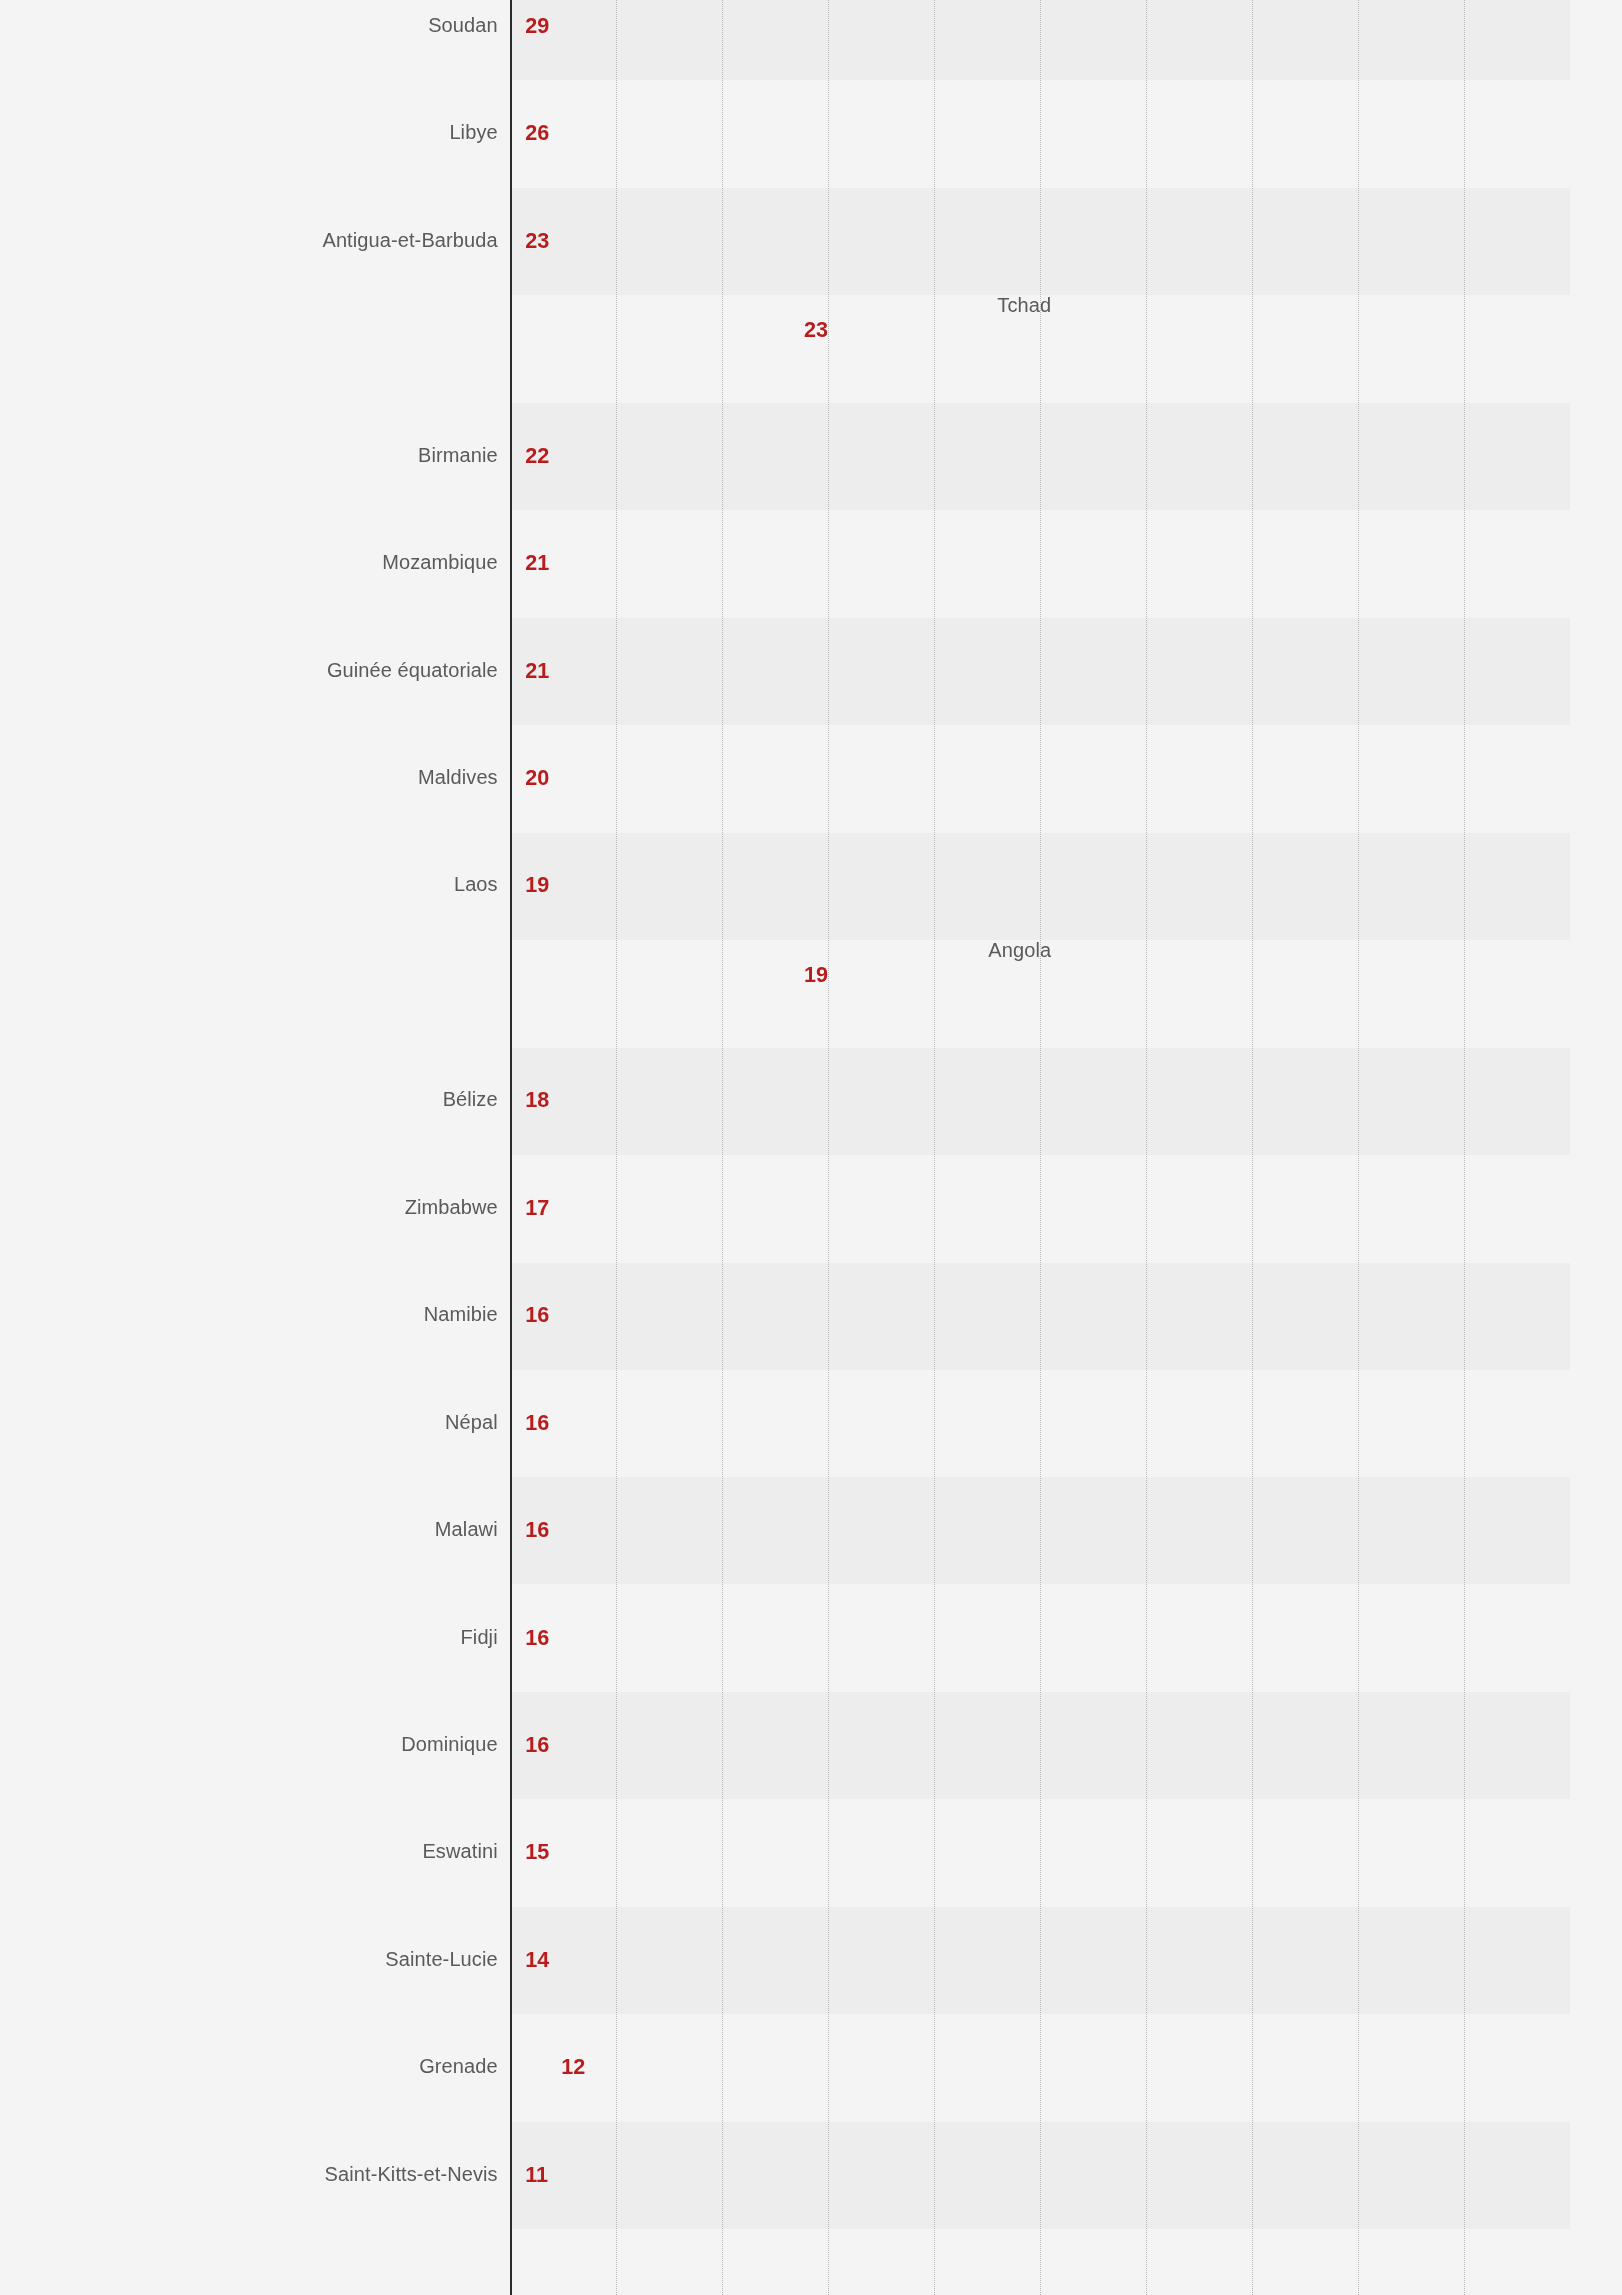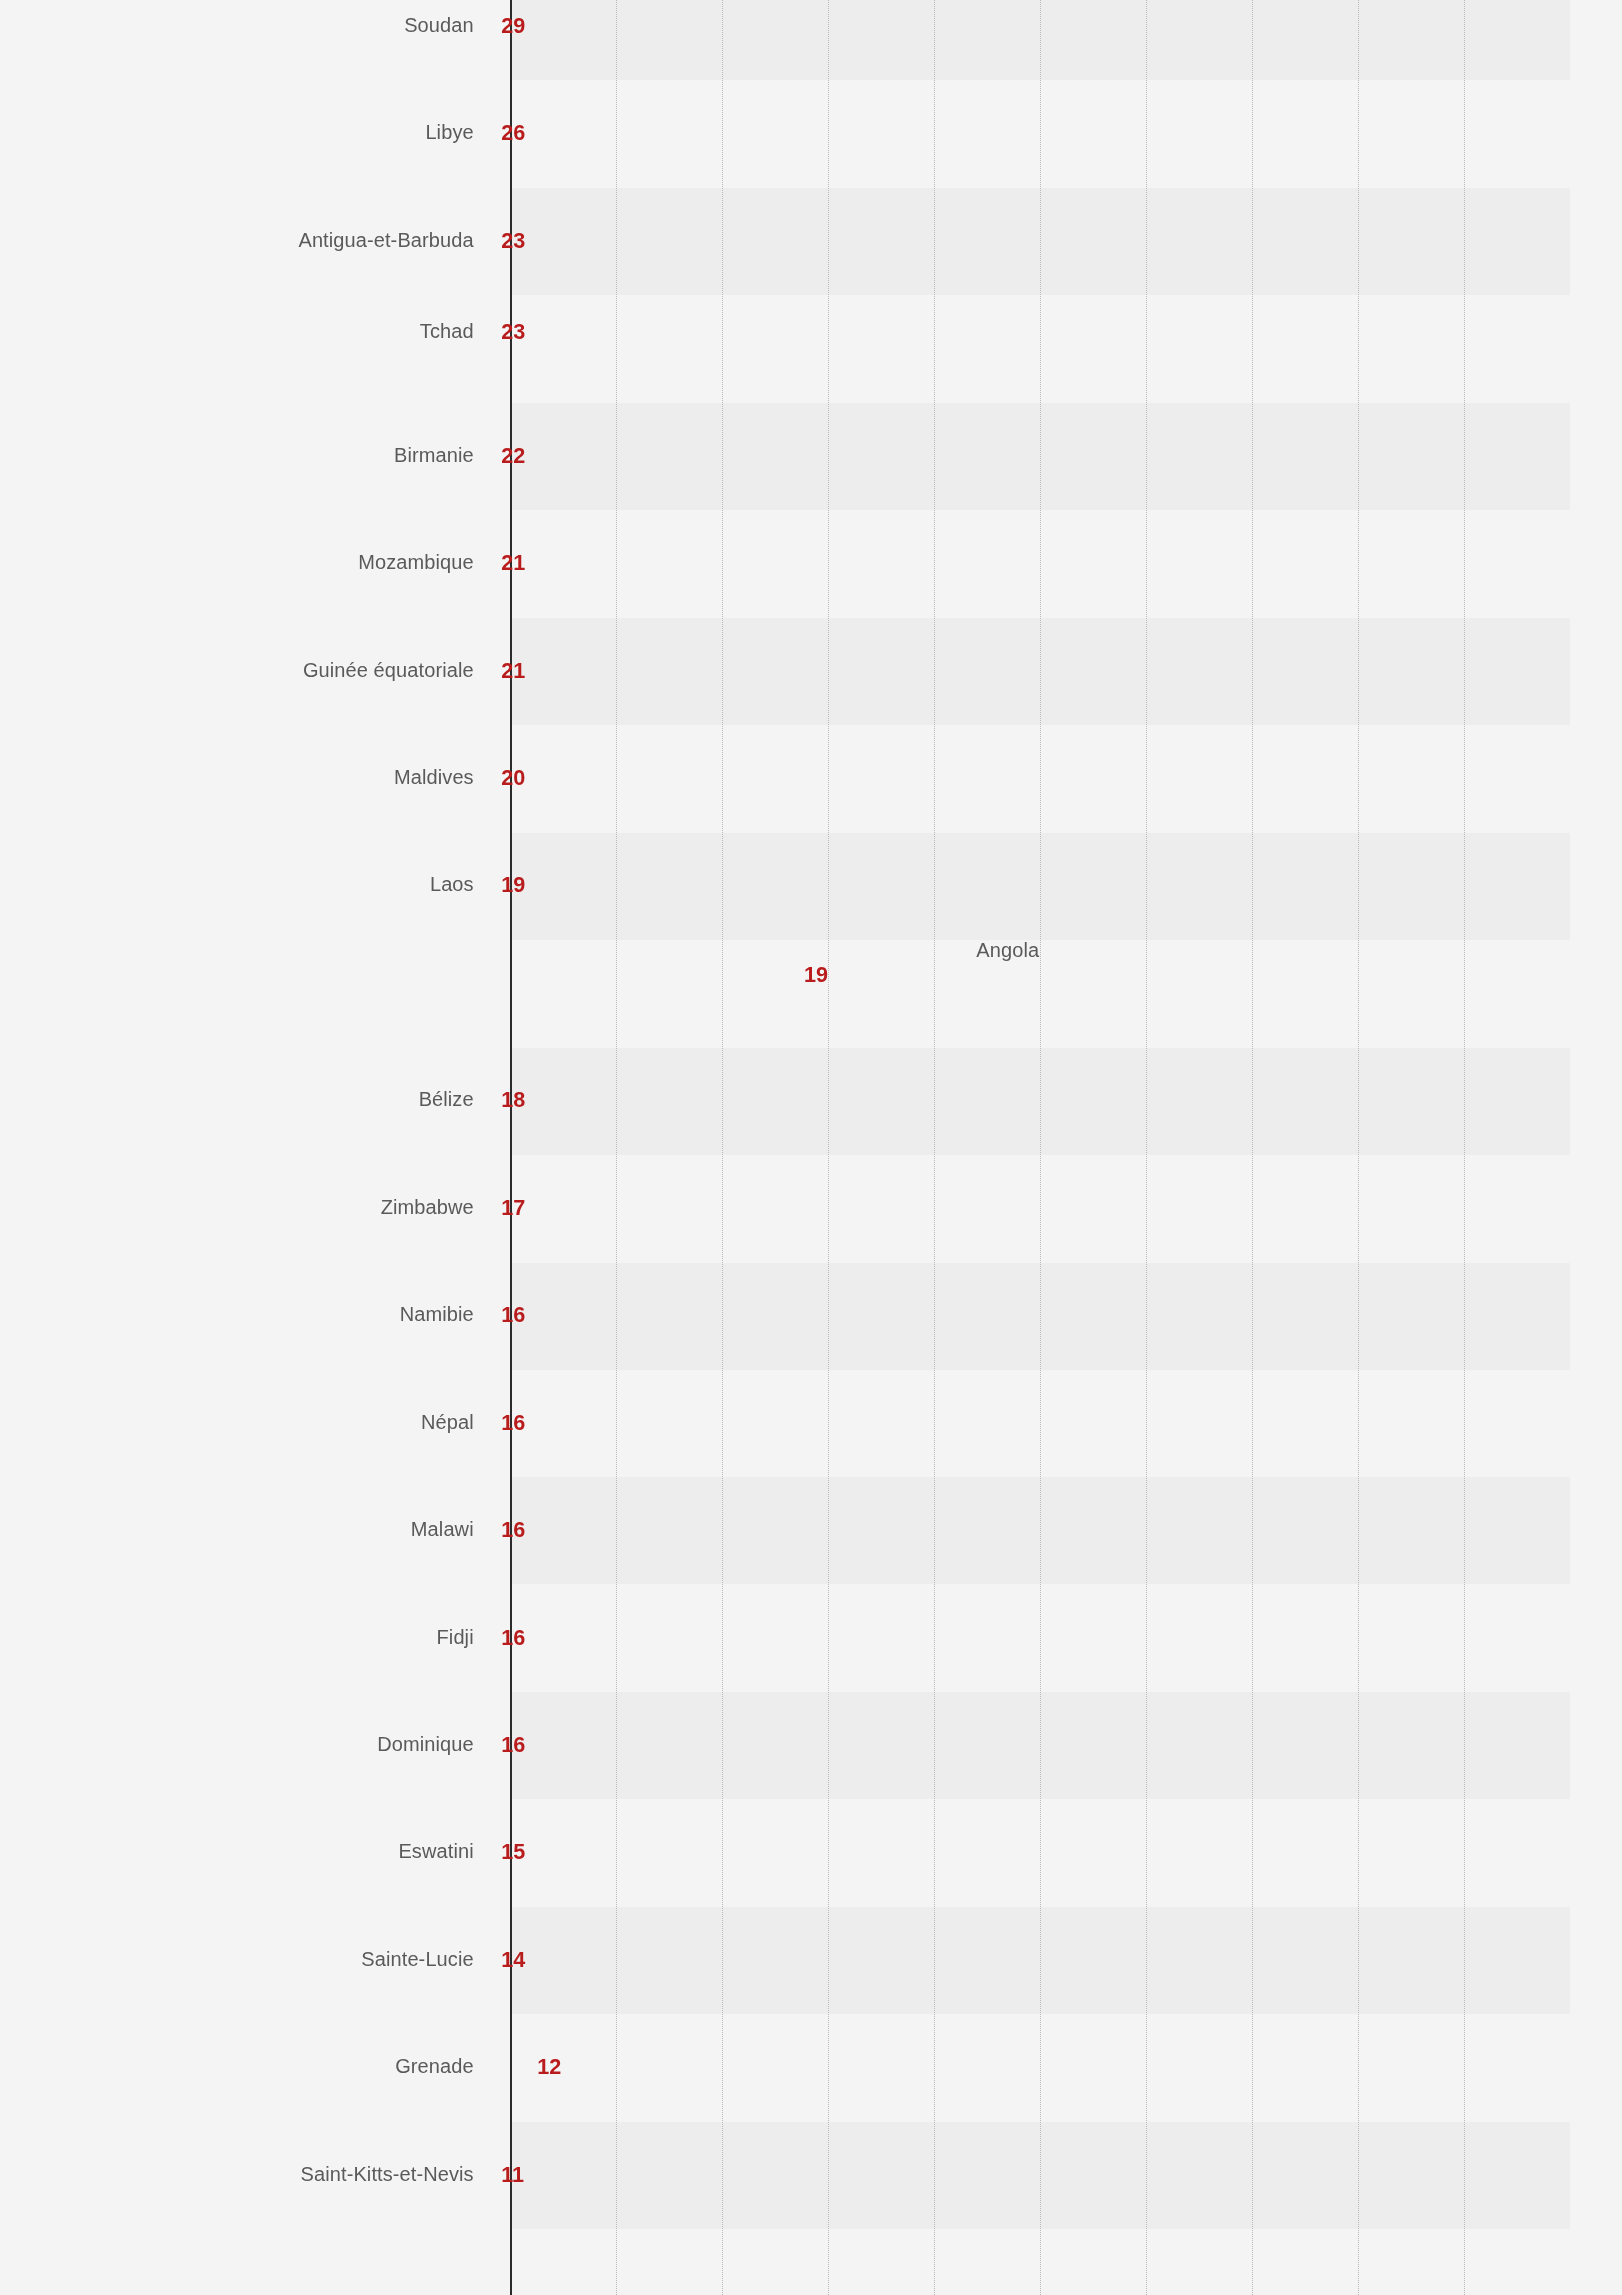--- a/index.html
+++ b/index.html
@@ -69,20 +69,21 @@
   }
   .row-label {
     width: 492px;
     text-align: right;
     padding-right: 18.3px;
     box-sizing: border-box;
     font-size: 20px;
     color: #5a5a5a;
     letter-spacing: 0.1px;
     white-space: nowrap;
+    margin-left: 24px;
   }
   .row-value {
     margin-left: 9.2px;
     font-size: 21.6px;
     font-weight: bold;
     color: #b91c1c;
     white-space: nowrap;
   }
 </style>
 </head>
@@ -125,21 +126,21 @@
         <div class="row-value">29</div>
       </div>
       <div class="row" style="top: 79px; height: 107px;">
         <div class="row-label">Libye</div>
         <div class="row-value">26</div>
       </div>
       <div class="row" style="top: 187px; height: 107px;">
         <div class="row-label">Antigua-et-Barbuda</div>
         <div class="row-value">23</div>
       </div>
-      <div class="row" style="top: 278px; height: 107px;">
+      <div class="row" style="top: 294px; height: 107px; flex-direction: column;">
         <div class="row-label">Tchad</div>
         <div class="row-value">23</div>
       </div>
       <div class="row" style="top: 402px; height: 107px;">
         <div class="row-label">Birmanie</div>
         <div class="row-value">22</div>
       </div>
       <div class="row" style="top: 509px; height: 107px;">
         <div class="row-label">Mozambique</div>
         <div class="row-value">21</div>

